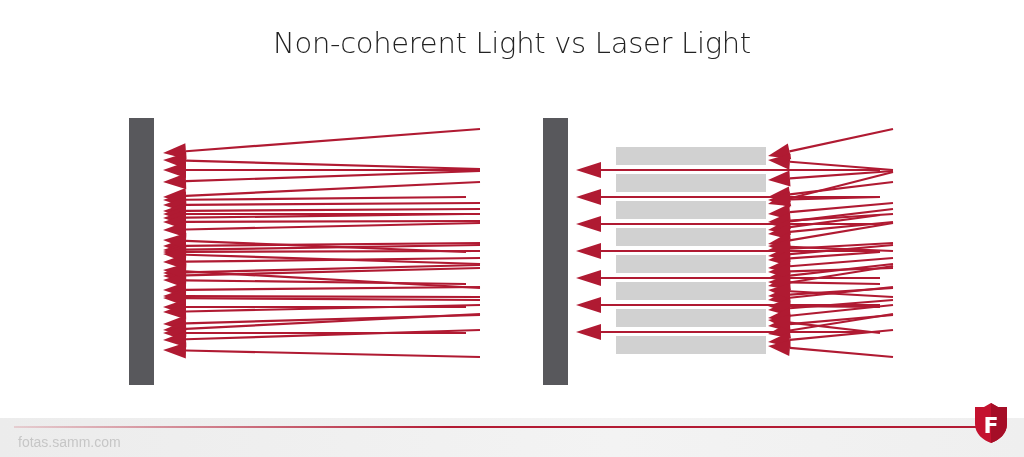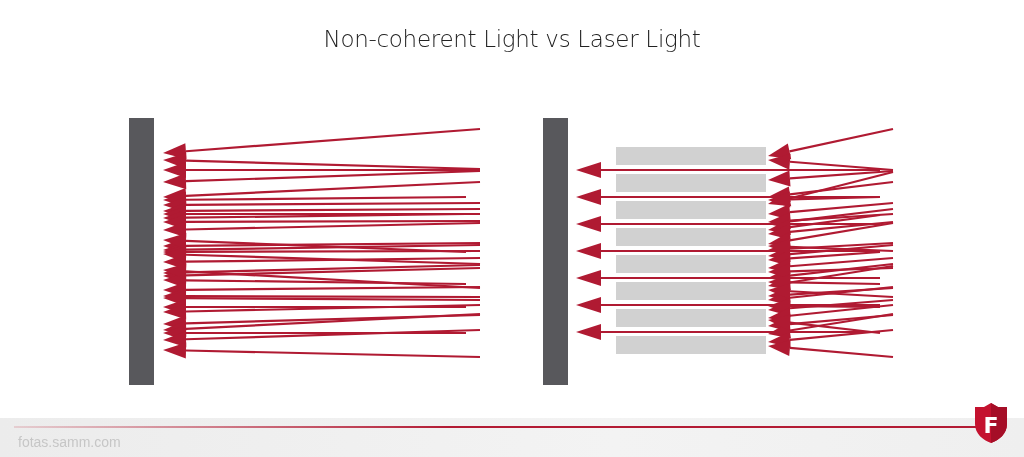--- a/index.html
+++ b/index.html
@@ -3,21 +3,21 @@
 <meta charset="utf-8">
 <style>
   html, body { margin: 0; padding: 0; }
   body {
     width: 1024px; height: 457px; overflow: hidden;
     background: #ffffff; position: relative;
     font-family: "Liberation Sans", sans-serif;
   }
   .title {
     position: absolute; left: 0; top: 26px; width: 1024px;
-    text-align: center; font-size: 23px; color: #222222;
+    text-align: center; font-size: 29px; color: #222222;
     font-family: "DejaVu Sans", sans-serif; font-weight: 300;
     letter-spacing: -0.3px;
   }
   svg.diagram { position: absolute; left: 0; top: 0; }
   .footer {
     position: absolute; left: 0; top: 418px; width: 1024px; height: 39px;
     background: linear-gradient(to right, #ececec, #f3f3f3 60%, #efefef);
     text-align: right;
   }
   .footer-line {

